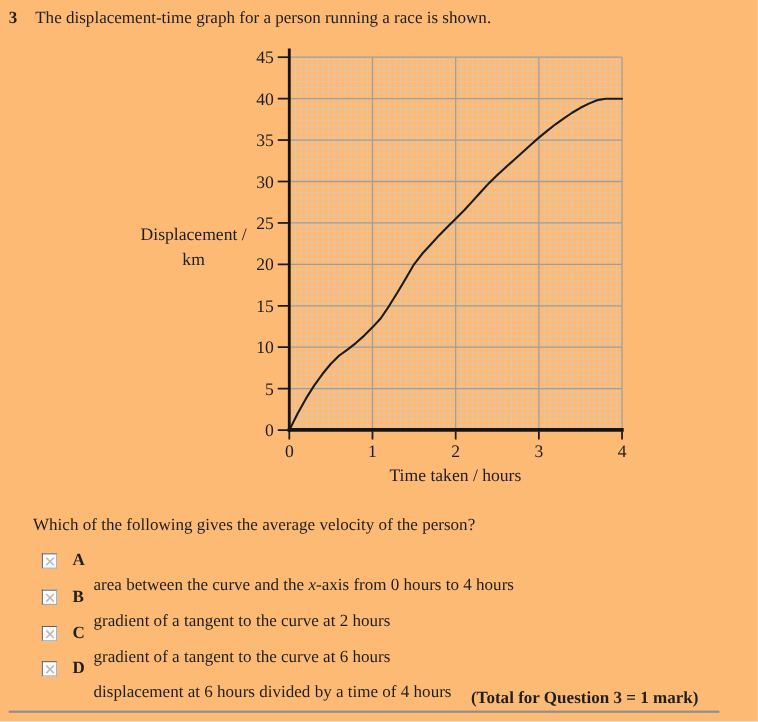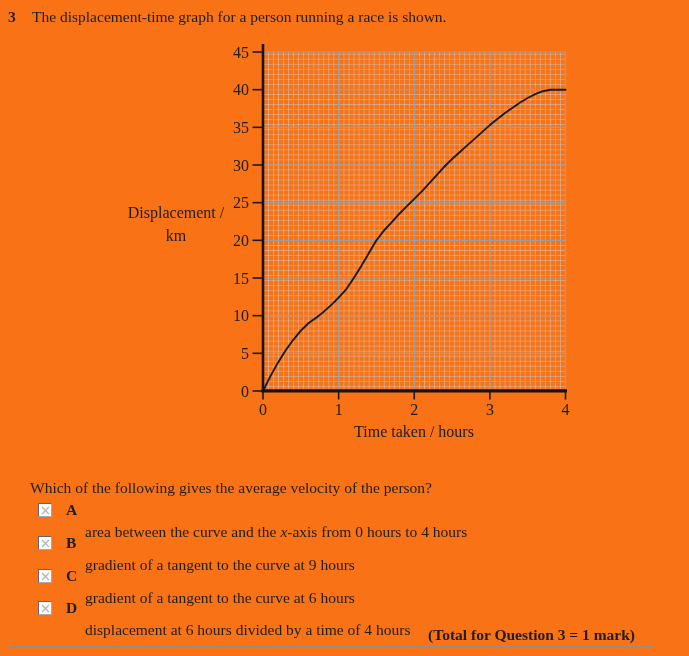--- a/index.html
+++ b/index.html
@@ -1,25 +1,25 @@
 <!DOCTYPE html>
 <html><head>
 <meta charset="utf-8">
 <style>
   html,body{margin:0;padding:0;background:#ffffff;}
   .page{
-    position:relative;width:689px;height:656px;background:#f97316;overflow:hidden;
+    position:relative;width:689px;height:656px;background:#fdba74;overflow:hidden;
     font-family:"Liberation Serif","DejaVu Serif",serif;color:#1e1e1e;
   }
   .qline{position:absolute;top:7px;left:8px;font-size:15.5px;line-height:20px;white-space:nowrap;}
   .qnum{display:inline-block;width:24px;font-weight:bold;}
   .graph-svg{position:absolute;top:0;left:0;}
   .tick-label{font-family:"Liberation Serif","DejaVu Serif",serif;font-size:16px;fill:#1d1d24;}
   .axis-title{font-family:"Liberation Serif","DejaVu Serif",serif;font-size:16px;fill:#1d1d24;}
-  .prompt{position:absolute;top:479px;left:30px;font-size:15.5px;}
+  .prompt{position:absolute;top:469px;left:30px;font-size:15.5px;}
   .opt{position:absolute;left:38px;display:flex;align-items:center;height:16px;}
   .cb{
     width:12px;height:12px;flex:0 0 12px;background:#fcfcfc;
     border:1.5px solid;border-color:#63676b #a6a9ac #a6a9ac #63676b;
     display:flex;align-items:center;justify-content:center;
   }
   .cb svg{display:block;}
   .letter{display:inline-block;margin-left:14px;width:13px;font-weight:bold;font-size:15.5px;}
   .opt-text{margin-left:6px;font-size:15.5px;white-space:nowrap;margin-top:43px;}
   .total{position:absolute;top:626px;right:54px;font-size:15.5px;font-weight:bold;}
@@ -120,21 +120,21 @@
   </div>
 
   <div class="opt" style="top:535px">
     <span class="cb">
       <svg width="9" height="9" viewBox="0 0 10 10">
         <line x1="1.2" y1="1.2" x2="8.8" y2="8.8" stroke="#b6b9bc" stroke-width="1.5"></line>
         <line x1="8.8" y1="1.2" x2="1.2" y2="8.8" stroke="#b6b9bc" stroke-width="1.5"></line>
       </svg>
     </span>
     <b class="letter">B</b>
-    <span class="opt-text"><span>gradient of a tangent to the curve at 9 hours</span><i></i><span></span></span>
+    <span class="opt-text"><span>gradient of a tangent to the curve at 2 hours</span><i></i><span></span></span>
   </div>
 
   <div class="opt" style="top:568px">
     <span class="cb">
       <svg width="9" height="9" viewBox="0 0 10 10">
         <line x1="1.2" y1="1.2" x2="8.8" y2="8.8" stroke="#b6b9bc" stroke-width="1.5"></line>
         <line x1="8.8" y1="1.2" x2="1.2" y2="8.8" stroke="#b6b9bc" stroke-width="1.5"></line>
       </svg>
     </span>
     <b class="letter">C</b>

